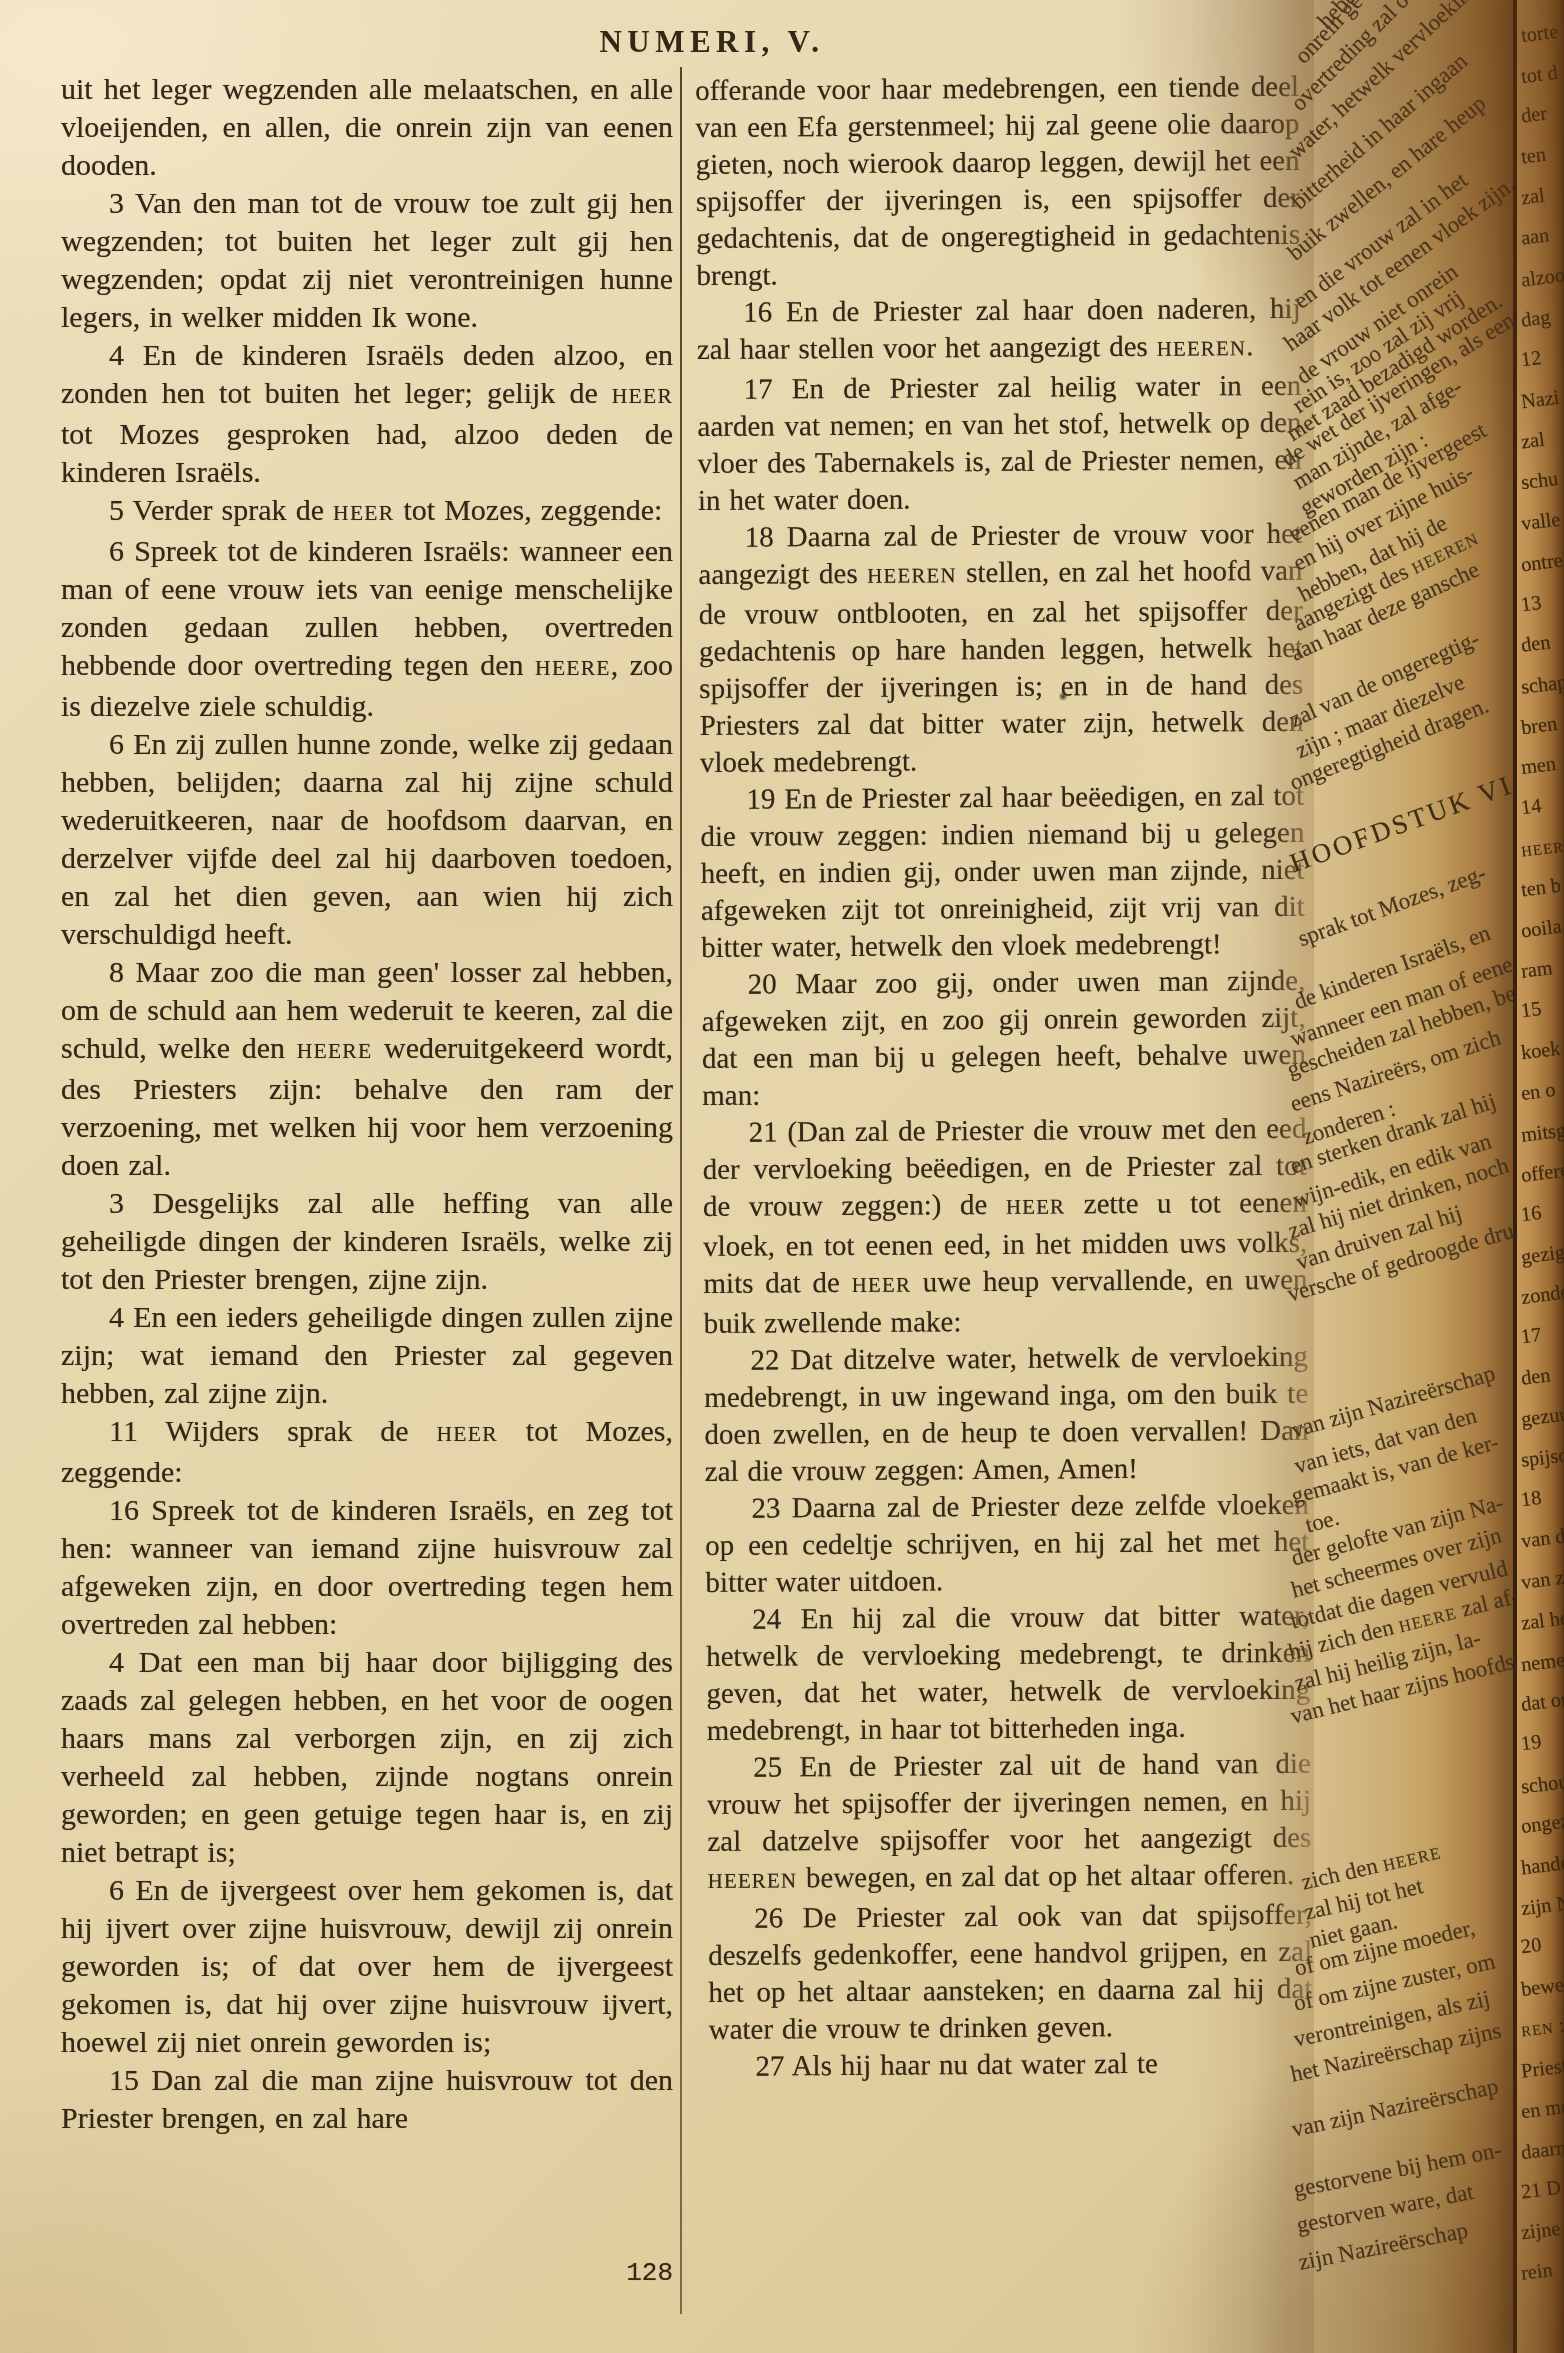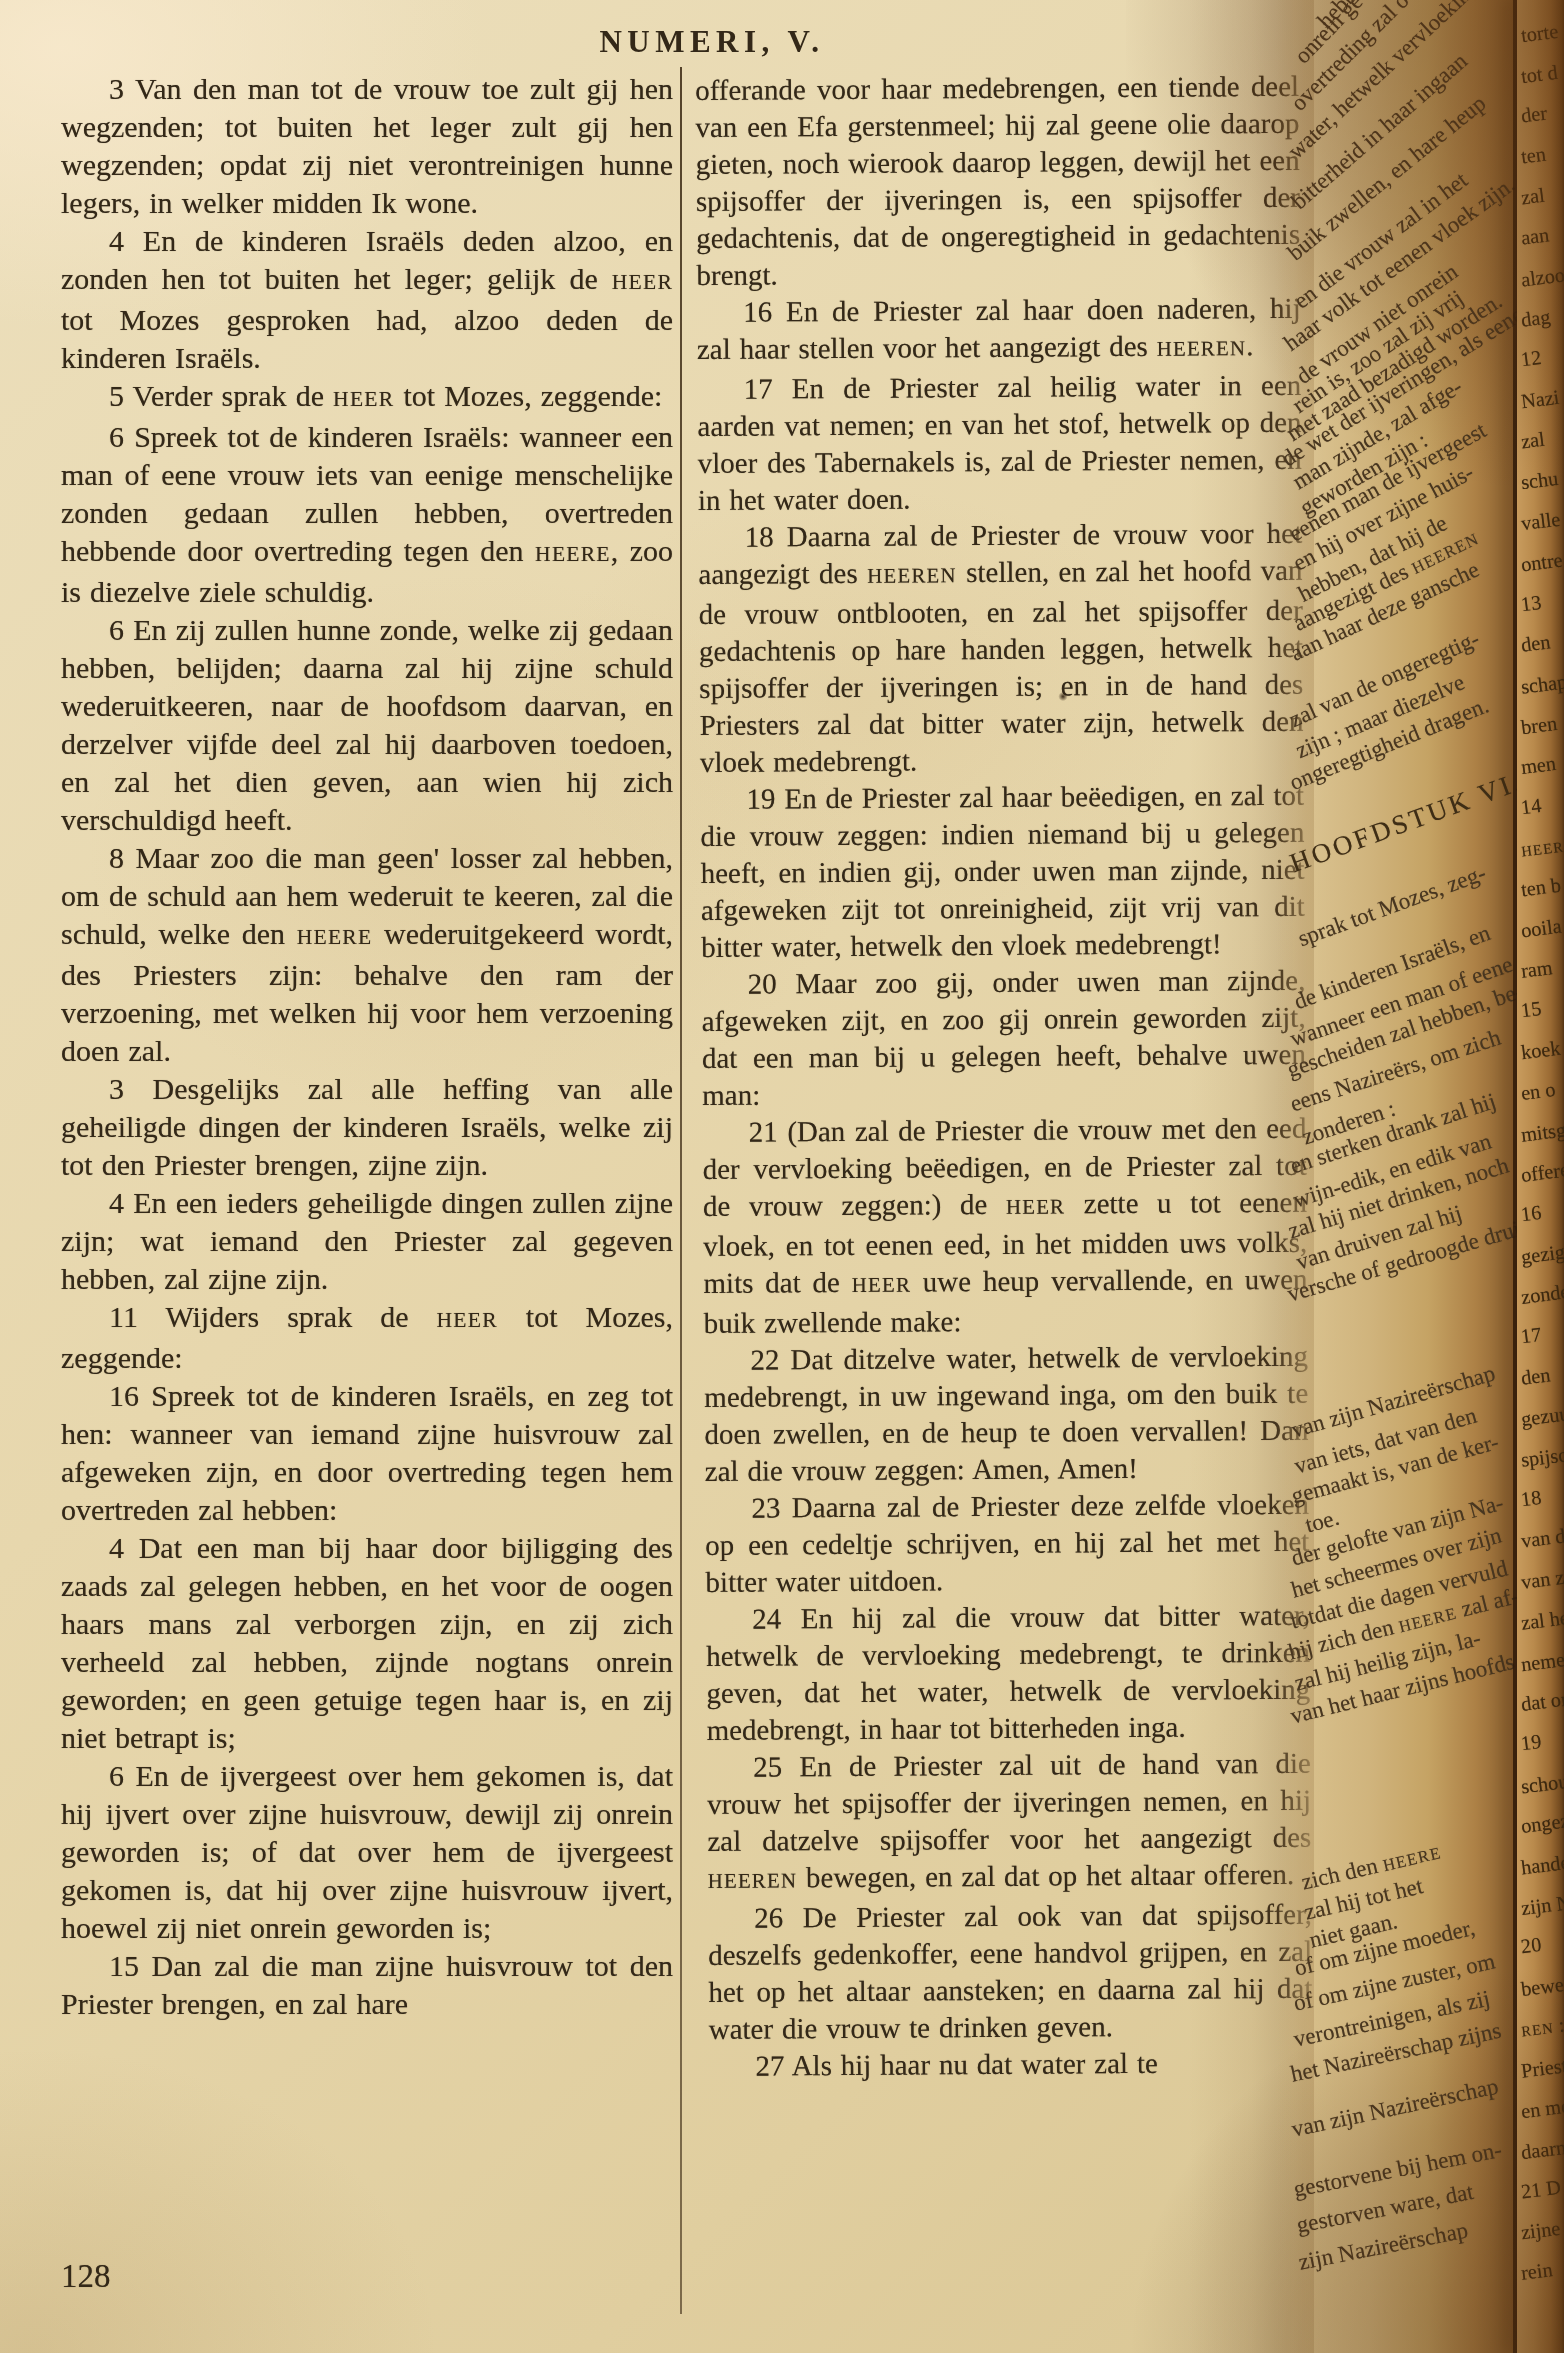--- a/index.html
+++ b/index.html
@@ -14,22 +14,22 @@
   .head{position:absolute;left:0;top:23.5px;width:1424px;text-align:center;
     font-size:31px;letter-spacing:5.5px;color:var(--ink,#332818);font-weight:bold;}
   .col{position:absolute;text-align:justify;color:var(--ink,#332818);
     text-shadow:0 0 0.8px rgba(51,40,24,0.55);word-spacing:1.6px;}
   .col.left{left:61px;top:70px;width:612px;font-size:30px;line-height:38px;}
   .col.right{left:695px;top:72px;width:604px;font-size:29px;line-height:37px;
     transform:rotate(-0.4deg);transform-origin:0 0;}
   .col p{margin:0;padding:0;text-indent:1.6em;}
   .col p.cont{text-indent:0;}
   .sc{font-size:0.72em;letter-spacing:1.2px;}
-  .pagenum{position:absolute;left:61px;top:2258px;width:612px;text-align:left;
-    font-size:33px;color:var(--ink,#332818);text-shadow:0 0 0.8px rgba(51,40,24,0.55);}
+  .pagenum{position:absolute;left:61px;top:2258px;width:612px;text-align:right;
+    font-size:26px;color:var(--ink,#332818);text-shadow:0 0 0.8px rgba(51,40,24,0.55);font-family:Liberation Mono, monospace;}
   .rule{position:absolute;left:680px;top:67px;width:2.3px;height:2247px;
     background:linear-gradient(180deg, rgba(58,40,18,0.85), rgba(58,40,18,0.6));}
   .crease{position:absolute;left:1189px;top:0;width:125px;height:100%;pointer-events:none;
     background:linear-gradient(90deg, rgba(150,110,60,0) 0%, rgba(141,103,54,0.12) 50%, rgba(118,81,36,0.26) 85%, rgba(108,72,30,0.38) 100%);}
   .curl{position:absolute;left:1275px;top:0;width:290px;height:2354px;
     background:linear-gradient(90deg, rgba(214,188,138,0) 0px, rgba(209,180,124,0.55) 35px, #d0b47d 94px, #c5a364 153px, #ad8146 200px, #83592a 243px, #5a3917 270px, #402408 290px);}
   .curl-line{position:absolute;white-space:nowrap;font-size:23px;color:#483620;
     transform-origin:0 50%;text-shadow:0 0 0.8px rgba(60,45,25,0.5);}
   .curl-line.big{font-size:27px;letter-spacing:3.1px;color:#3e2d15;}
   .gutter{position:absolute;left:1513px;top:0;width:3.9px;height:100%;
@@ -46,20 +46,21 @@
   .speck{position:absolute;left:1058px;top:692px;width:10.2px;height:8.6px;border-radius:50%;
     background:radial-gradient(circle, rgba(40,25,10,0.9), rgba(40,25,10,0) 70%);}
 </style>
 </head>
 <body>
 
 <div class="page">
   <div class="head">NUMERI, V.</div>
 
   <div class="col left" id="col-left">
+      <p class="cont">uit het leger wegzenden alle melaatschen, en alle vloeijenden, en allen, die onrein zijn van eenen dooden.</p>
       <p>3 Van den man tot de vrouw toe zult gij hen wegzenden; tot buiten het leger zult gij hen wegzenden; opdat zij niet verontreinigen hunne legers, in welker midden Ik wone.</p>
       <p>4 En de kinderen Israëls deden alzoo, en zonden hen tot buiten het leger; gelijk de <span class="sc">HEER</span> tot Mozes gesproken had, alzoo deden de kinderen Israëls.</p>
       <p>5 Verder sprak de <span class="sc">HEER</span> tot Mozes, zeggende:</p>
       <p>6 Spreek tot de kinderen Israëls: wanneer een man of eene vrouw iets van eenige menschelijke zonden gedaan zullen hebben, overtreden hebbende door overtreding tegen den <span class="sc">HEERE</span>, zoo is diezelve ziele schuldig.</p>
       <p>6 En zij zullen hunne zonde, welke zij gedaan hebben, belijden; daarna zal hij zijne schuld wederuitkeeren, naar de hoofdsom daarvan, en derzelver vijfde deel zal hij daarboven toedoen, en zal het dien geven, aan wien hij zich verschuldigd heeft.</p>
       <p>8 Maar zoo die man geen' losser zal hebben, om de schuld aan hem wederuit te keeren, zal die schuld, welke den <span class="sc">HEERE</span> wederuitgekeerd wordt, des Priesters zijn: behalve den ram der verzoening, met welken hij voor hem verzoening doen zal.</p>
       <p>3 Desgelijks zal alle heffing van alle geheiligde dingen der kinderen Israëls, welke zij tot den Priester brengen, zijne zijn.</p>
       <p>4 En een ieders geheiligde dingen zullen zijne zijn; wat iemand den Priester zal gegeven hebben, zal zijne zijn.</p>
       <p>11 Wijders sprak de <span class="sc">HEER</span> tot Mozes, zeggende:</p>
       <p>16 Spreek tot de kinderen Israëls, en zeg tot hen: wanneer van iemand zijne huisvrouw zal afgeweken zijn, en door overtreding tegen hem overtreden zal hebben:</p>

